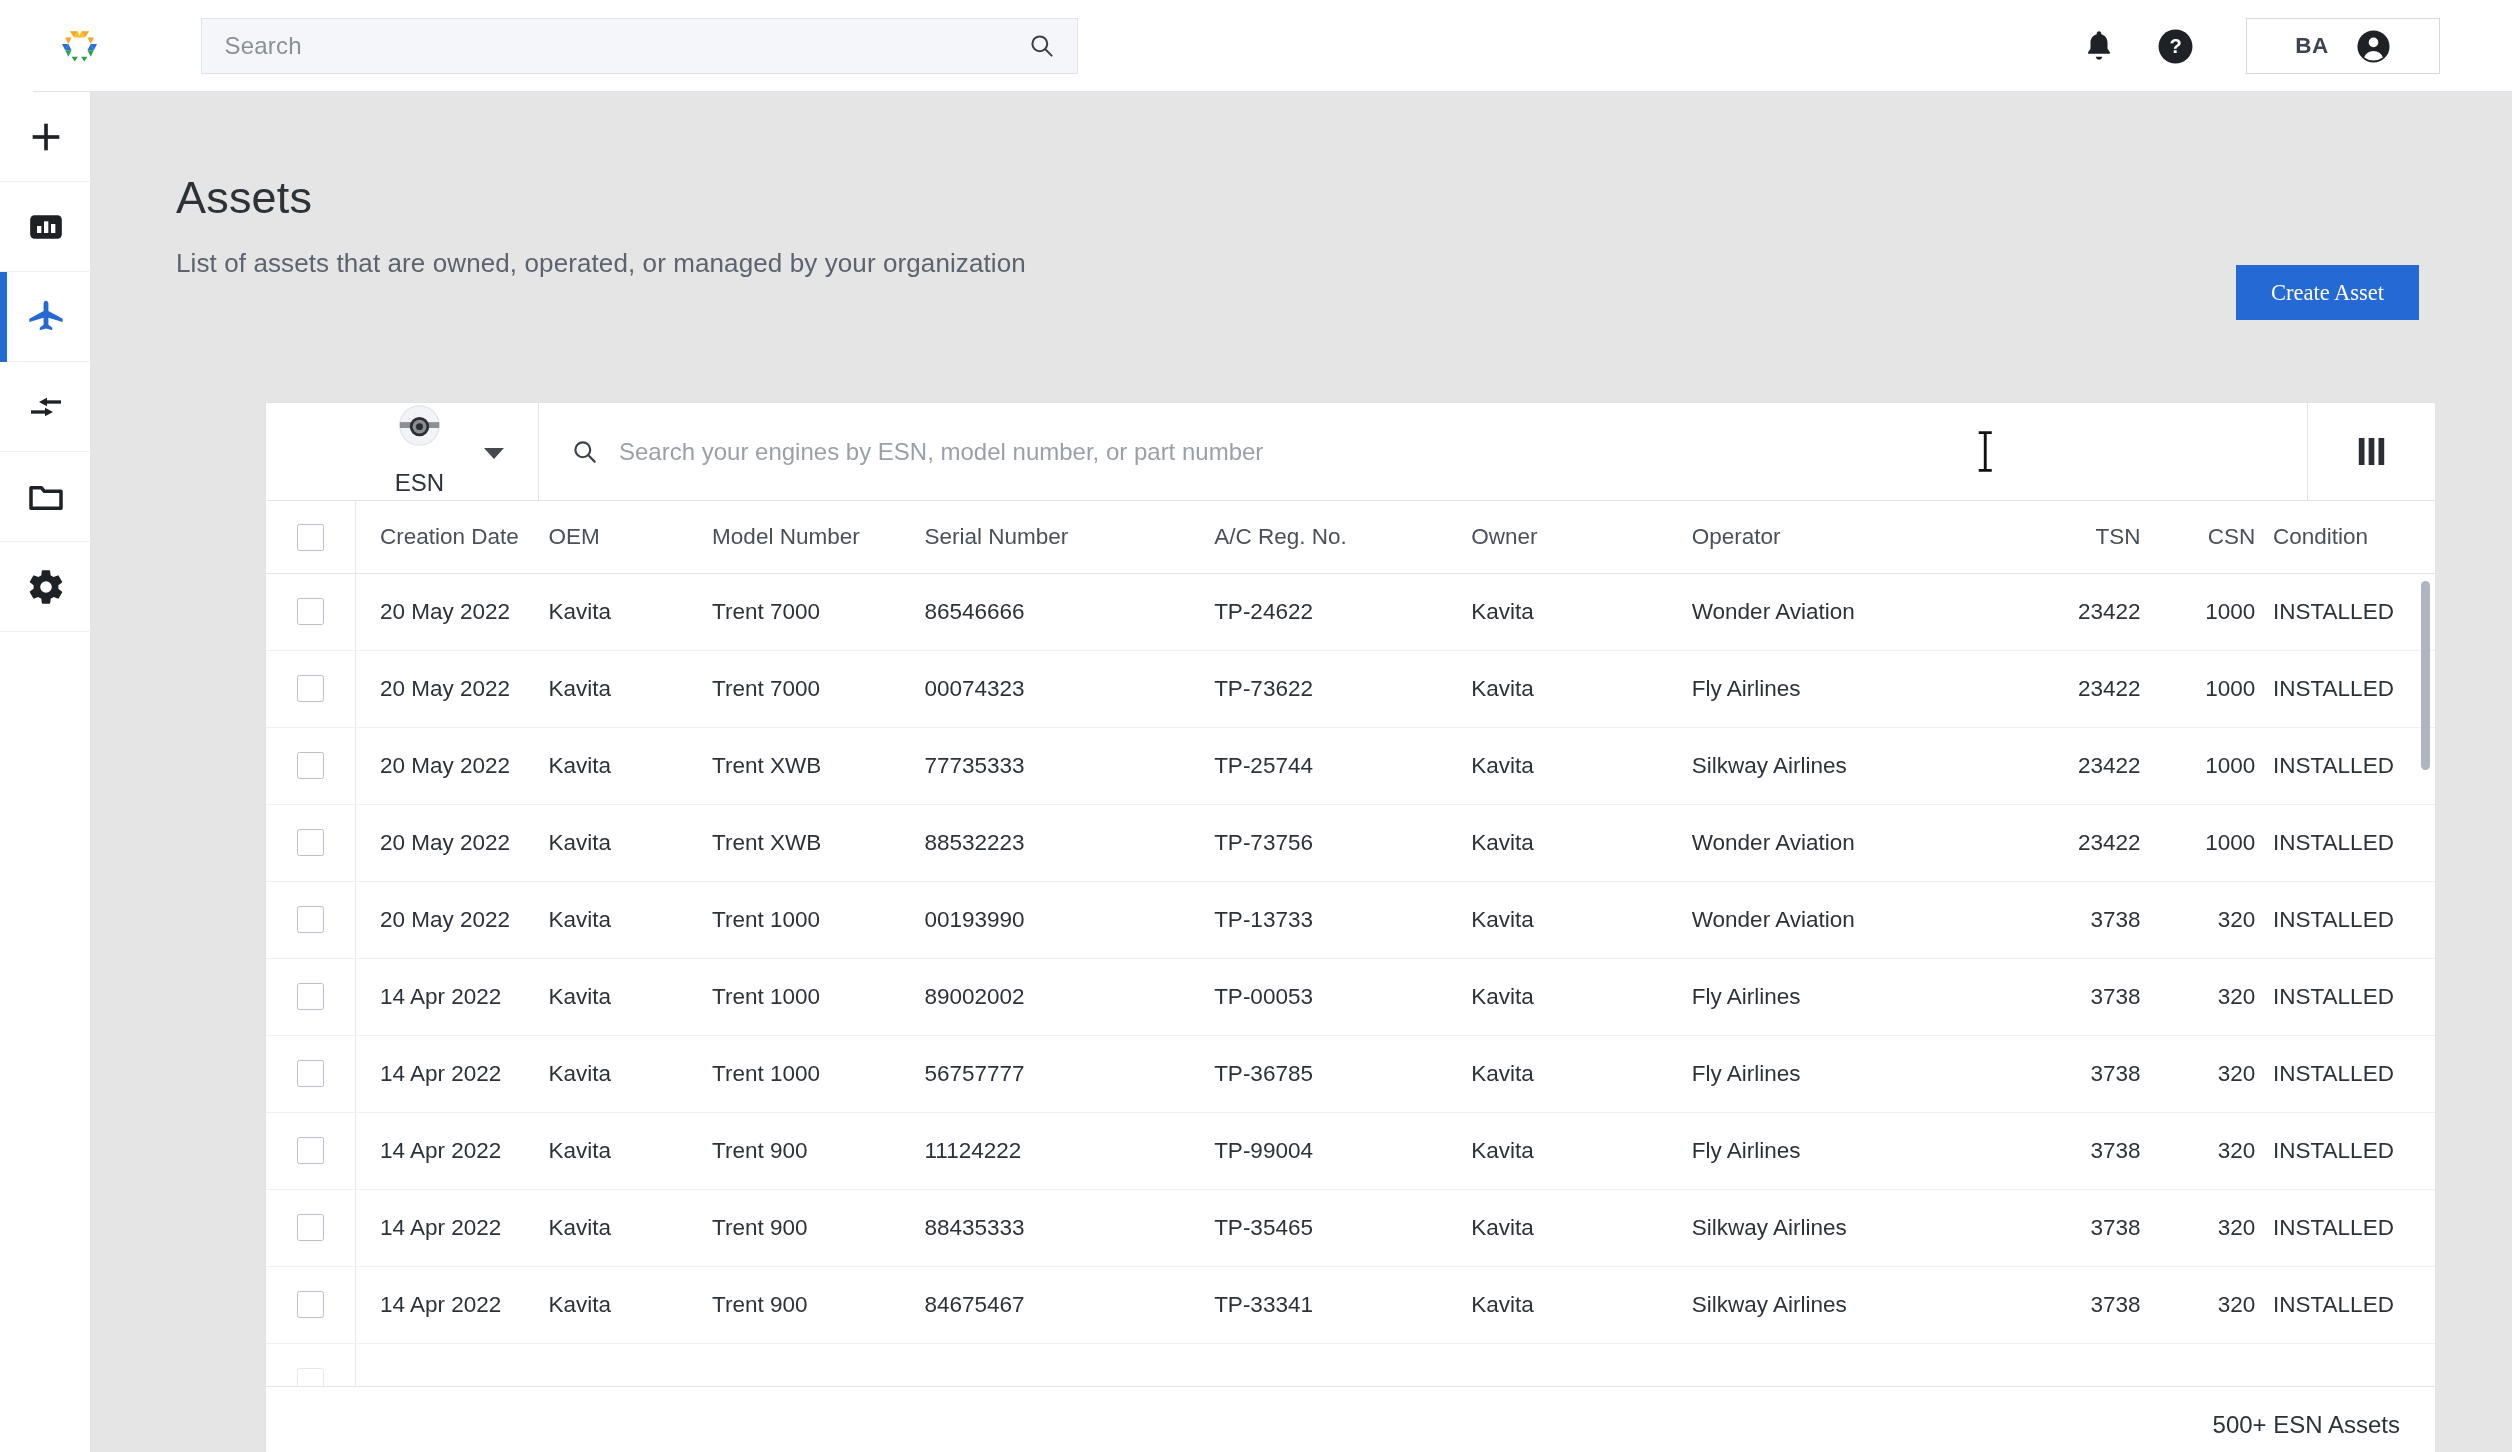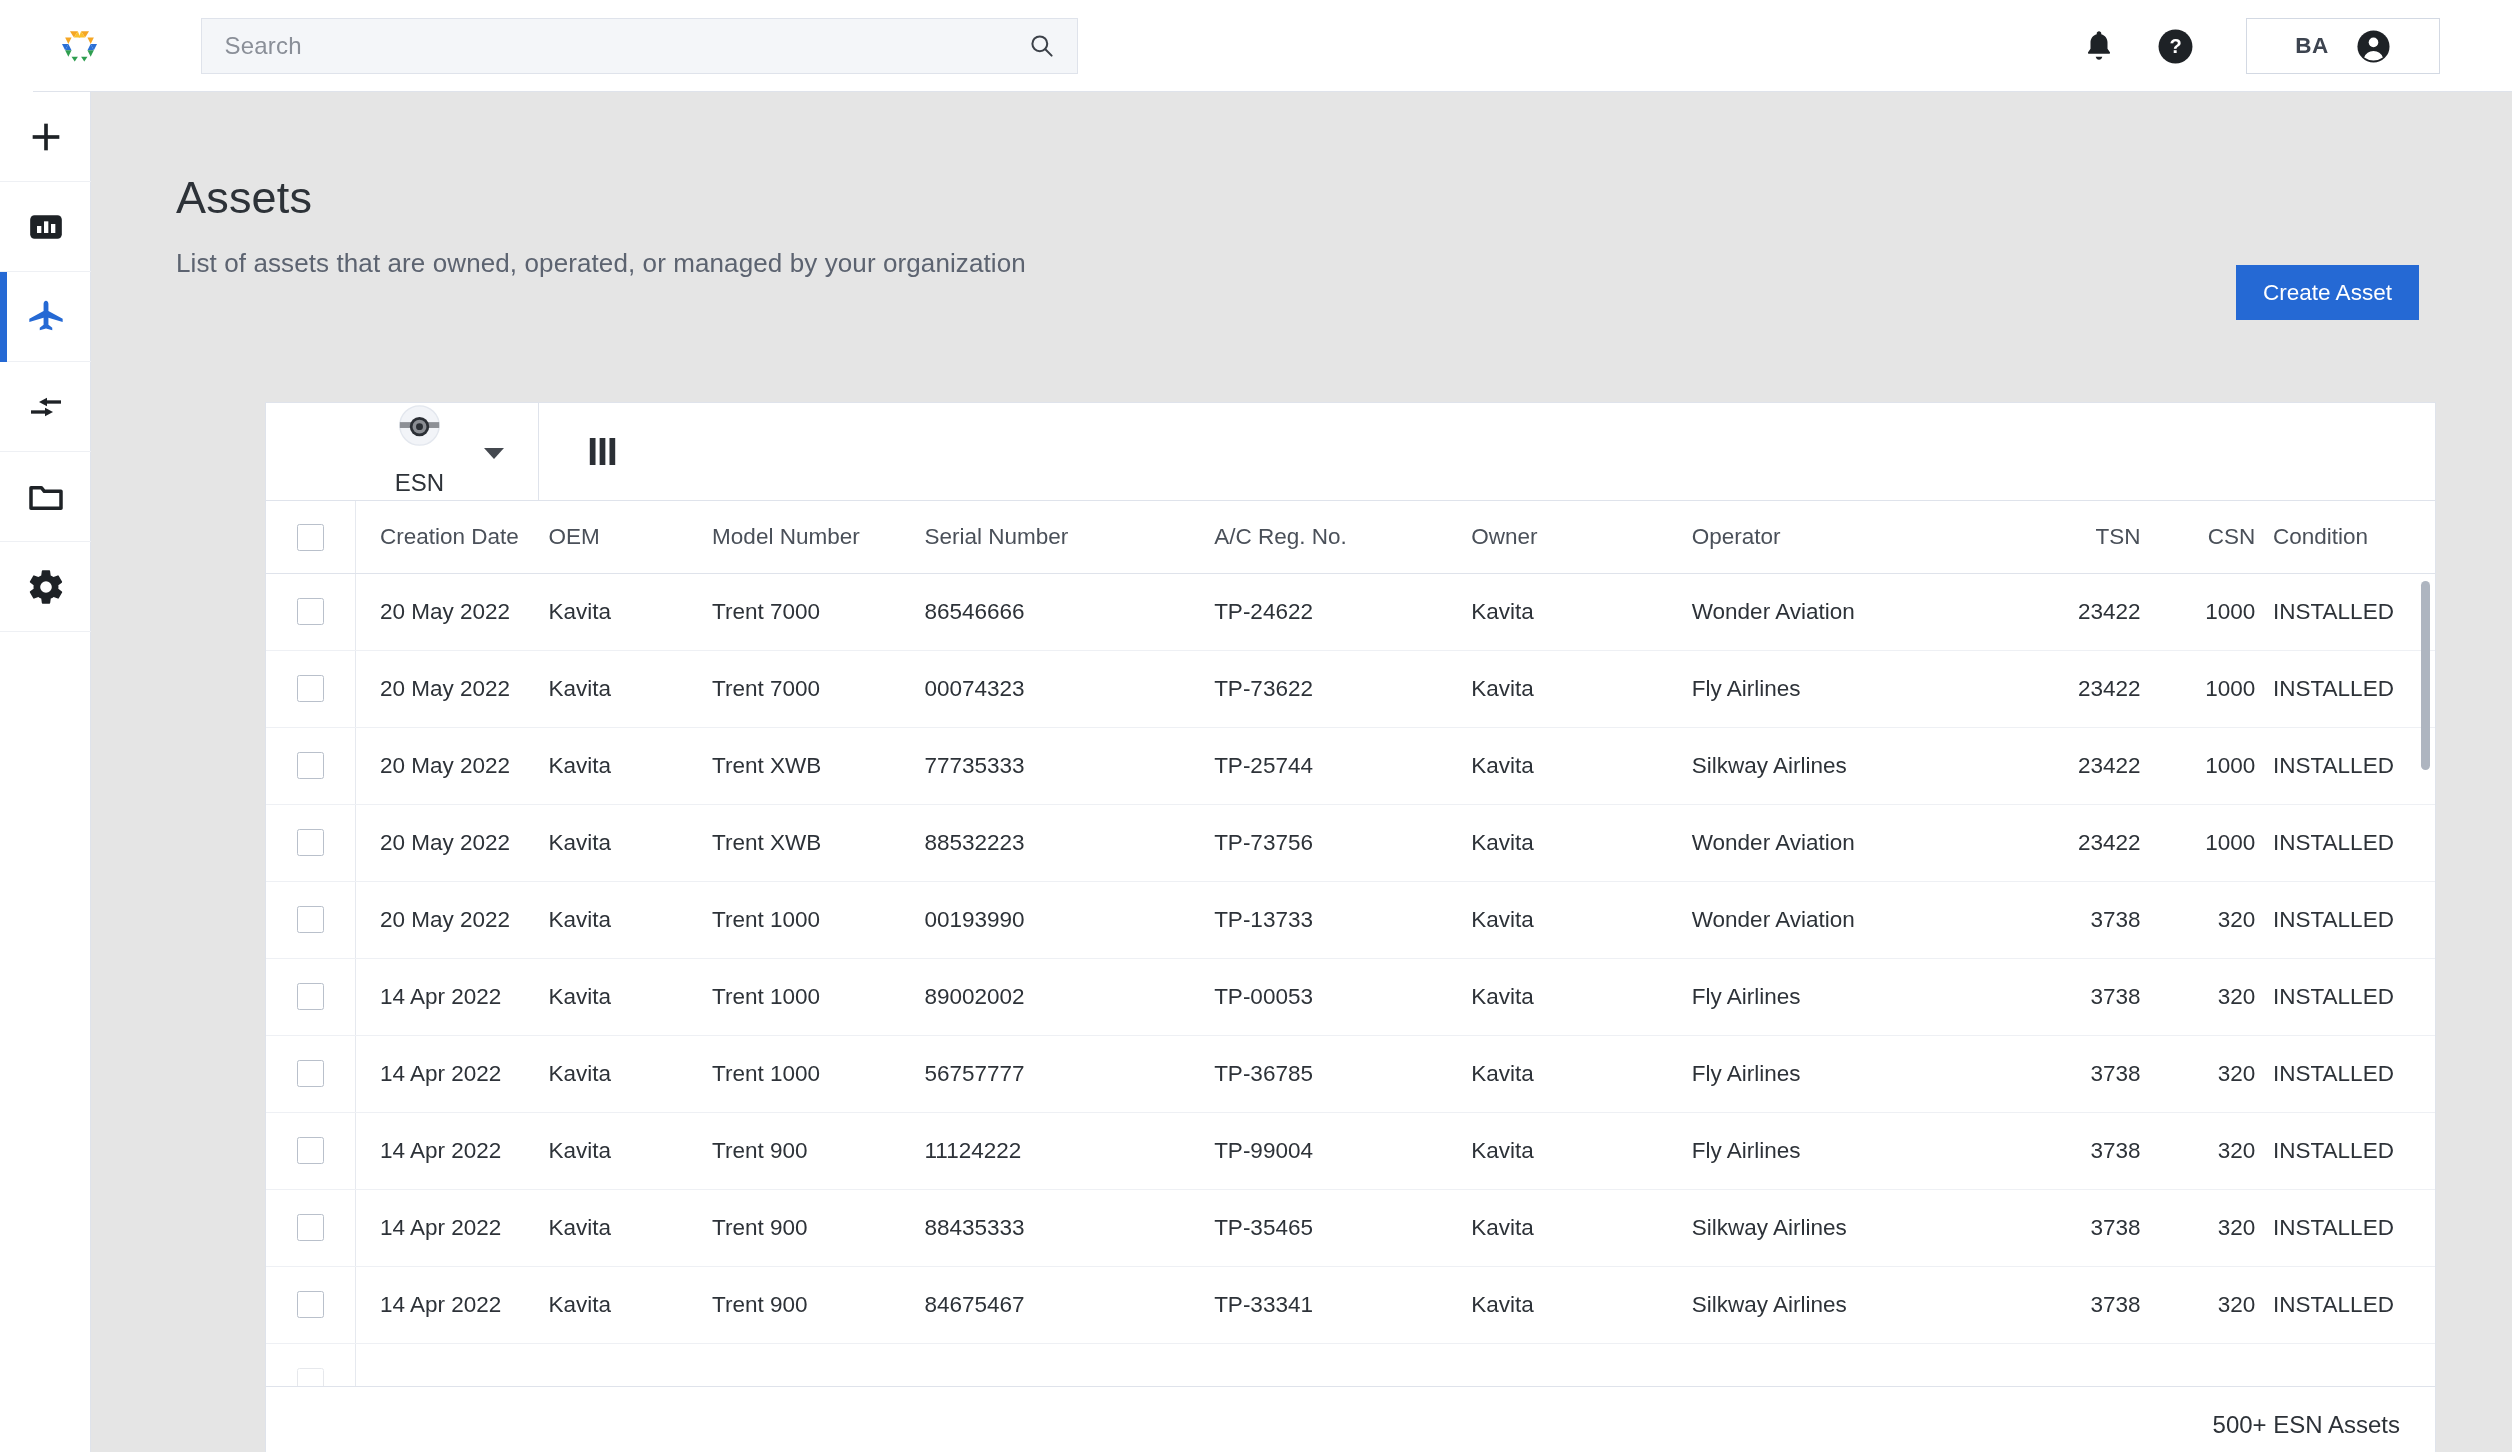--- a/index.html
+++ b/index.html
@@ -100,21 +100,21 @@
     margin-top: 24px;
     font-size: 26px; color: #5c6370; letter-spacing: 0.1px;
   }
   .create-btn {
     position: absolute; right: 93px; top: 173px;
     width: 183px; height: 55px;
     background: #2569d4;
     border: none;
     color: #ffffff;
     font-size: 22.5px;
-    font-family: Liberation Sans, sans-serif;
+    font-family: Liberation Serif, serif;
     cursor: pointer;
     display: flex; align-items: center; justify-content: center;
   }
 
   
   .card {
     position: absolute; left: 174px; top: 310px;
     width: 2171px; height: 1062px;
     background: #ffffff;
     border: 1.6px solid #dfe3eb;
@@ -363,20 +363,30 @@
           <circle cx="20" cy="20" r="17.5" fill="#f2f4f8" stroke="#e3e7ee" stroke-width="1.2"></circle>
           <rect x="2.5" y="17" width="35" height="5.2" fill="#8d9096"></rect>
           <circle cx="20" cy="21" r="8.6" fill="#2b2f35"></circle>
           <circle cx="20" cy="21" r="6.2" fill="#8a8d93"></circle>
           <circle cx="20" cy="21" r="3.1" fill="#2b2f35"></circle>
         </svg>
         <span class="esn-label">ESN</span>
         <span class="esn-caret"></span>
       </div>
 
+      <div class="search-field">
+        <svg class="sf-icon" viewBox="0 0 24 24">
+          <circle cx="10.5" cy="10.5" r="6.6" fill="none" stroke="#3c4149" stroke-width="1.9"></circle>
+          <line x1="15.4" y1="15.4" x2="21" y2="21" stroke="#3c4149" stroke-width="1.9" stroke-linecap="round"></line>
+        </svg>
+        <span class="sf-placeholder">Search your engines by ESN, model number, or part number</span>
+        <svg class="caret-cursor" viewBox="0 0 10 30">
+          <path d="M1.5 2h7M1.5 28h7M5 2v26" stroke="#111" stroke-width="2" fill="none" stroke-linecap="square"></path>
+        </svg>
+      </div>
 
       <div class="columns-btn">
         <svg class="col-icon" viewBox="0 0 18 17">
           <rect x="1" y="0" width="3.6" height="17" fill="#2b2f35"></rect>
           <rect x="7.2" y="0" width="3.6" height="17" fill="#2b2f35"></rect>
           <rect x="13.4" y="0" width="3.6" height="17" fill="#2b2f35"></rect>
         </svg>
       </div>
     </div>
 

